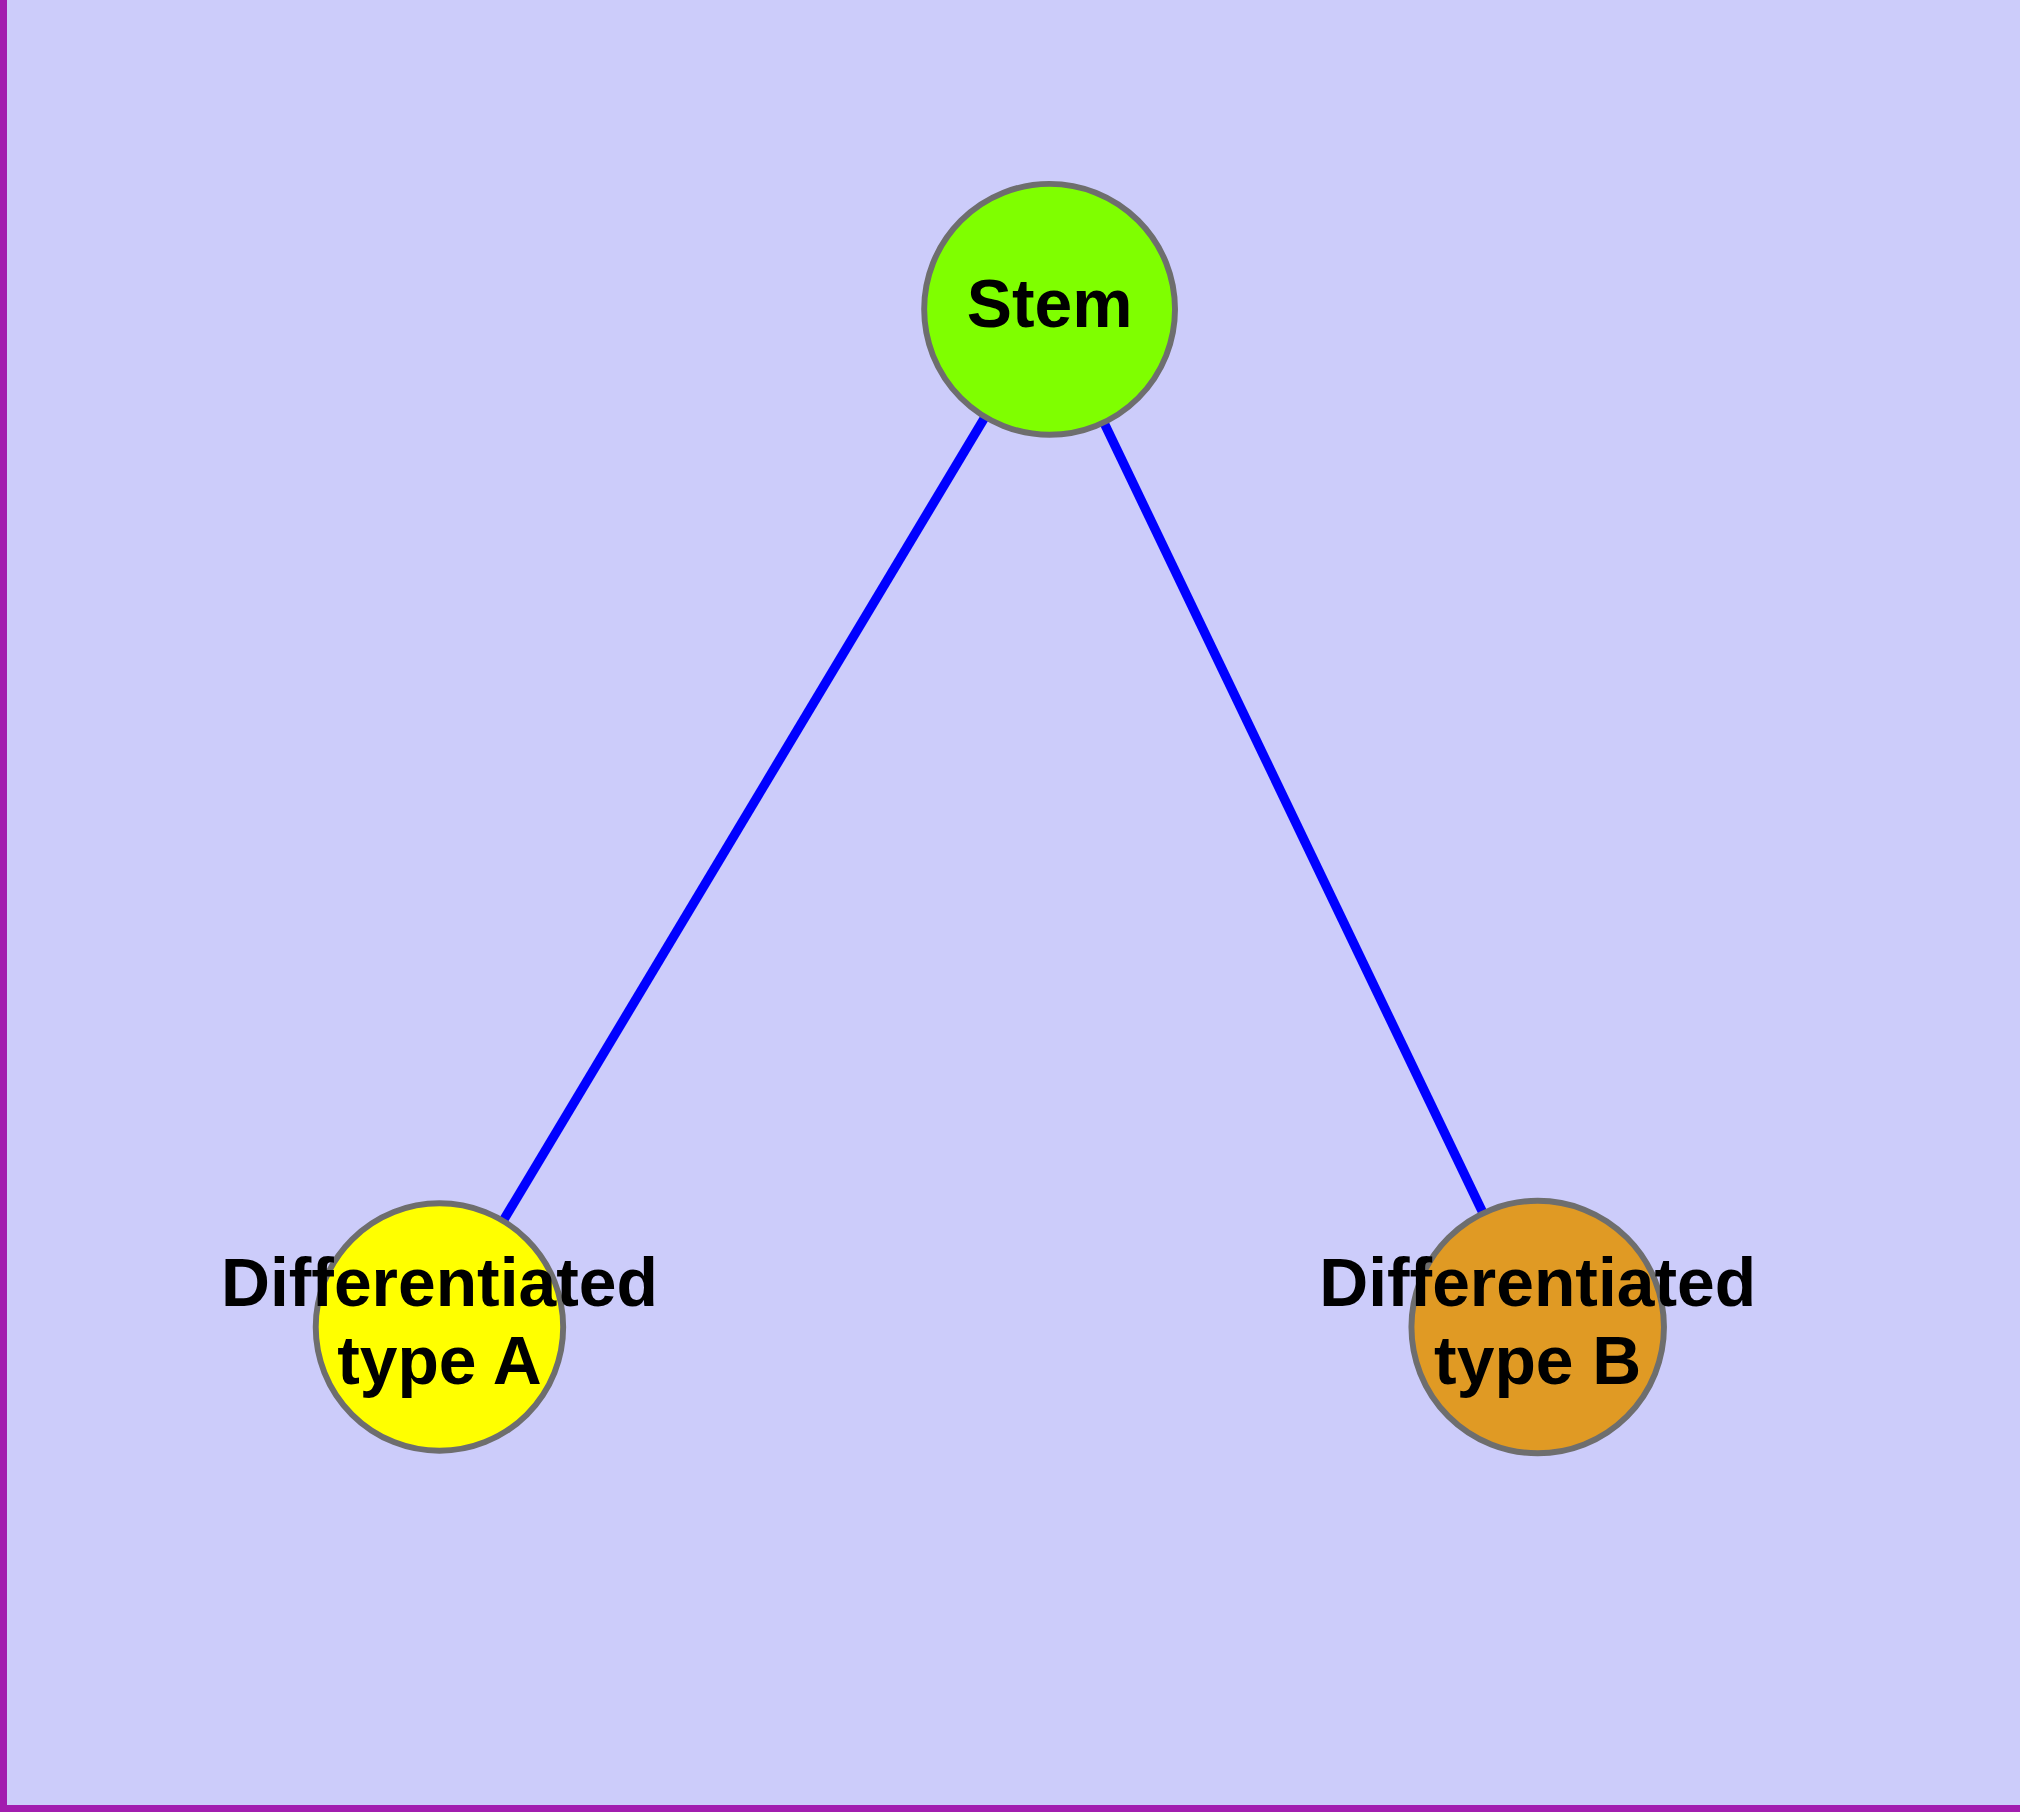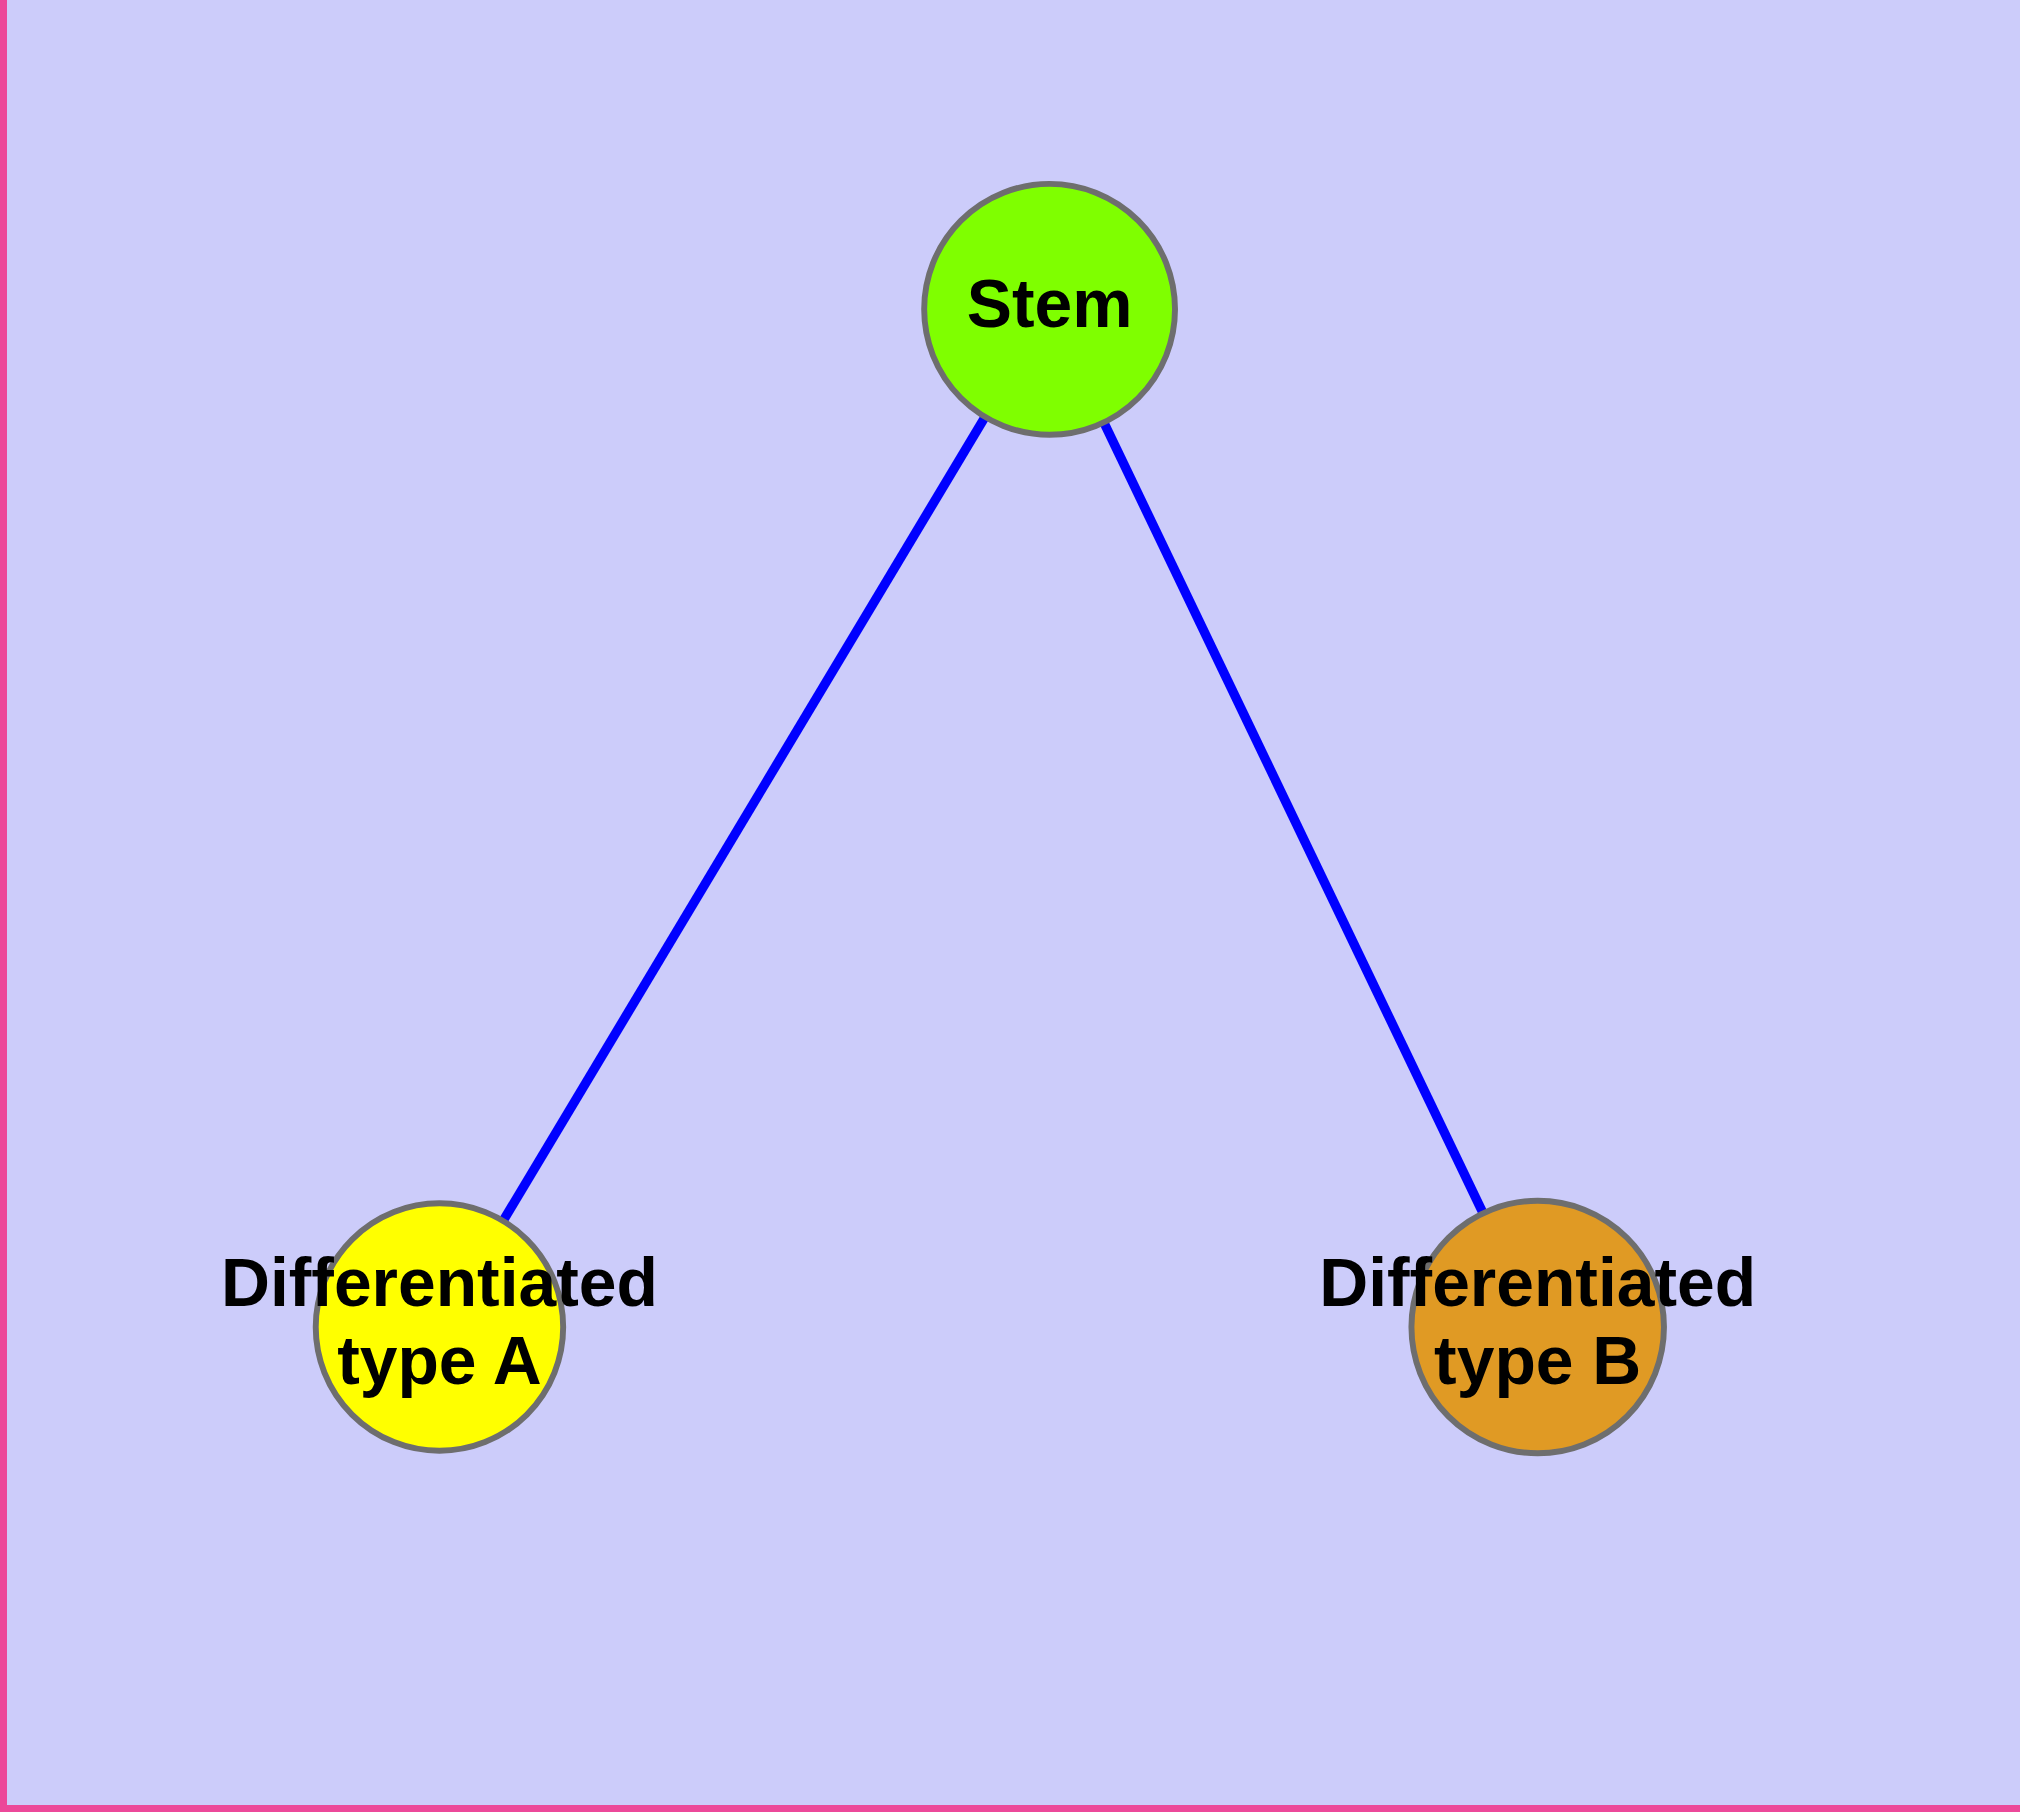--- a/index.html
+++ b/index.html
@@ -11,21 +11,21 @@
   body {
     width: 2021px;
     height: 1812px;
     overflow: hidden;
     font-family: "Liberation Sans", sans-serif;
   }
   #canvas {
     position: relative;
     width: 2021px;
     height: 1812px;
-    background: #ec4899;
+    background: #a21caf;
   }
   #plot-area {
     position: absolute;
     left: 6.8px;
     top: 0px;
     width: 2014px;
     height: 1805px;
     background: #ccccfa;
     overflow: hidden;
   }

